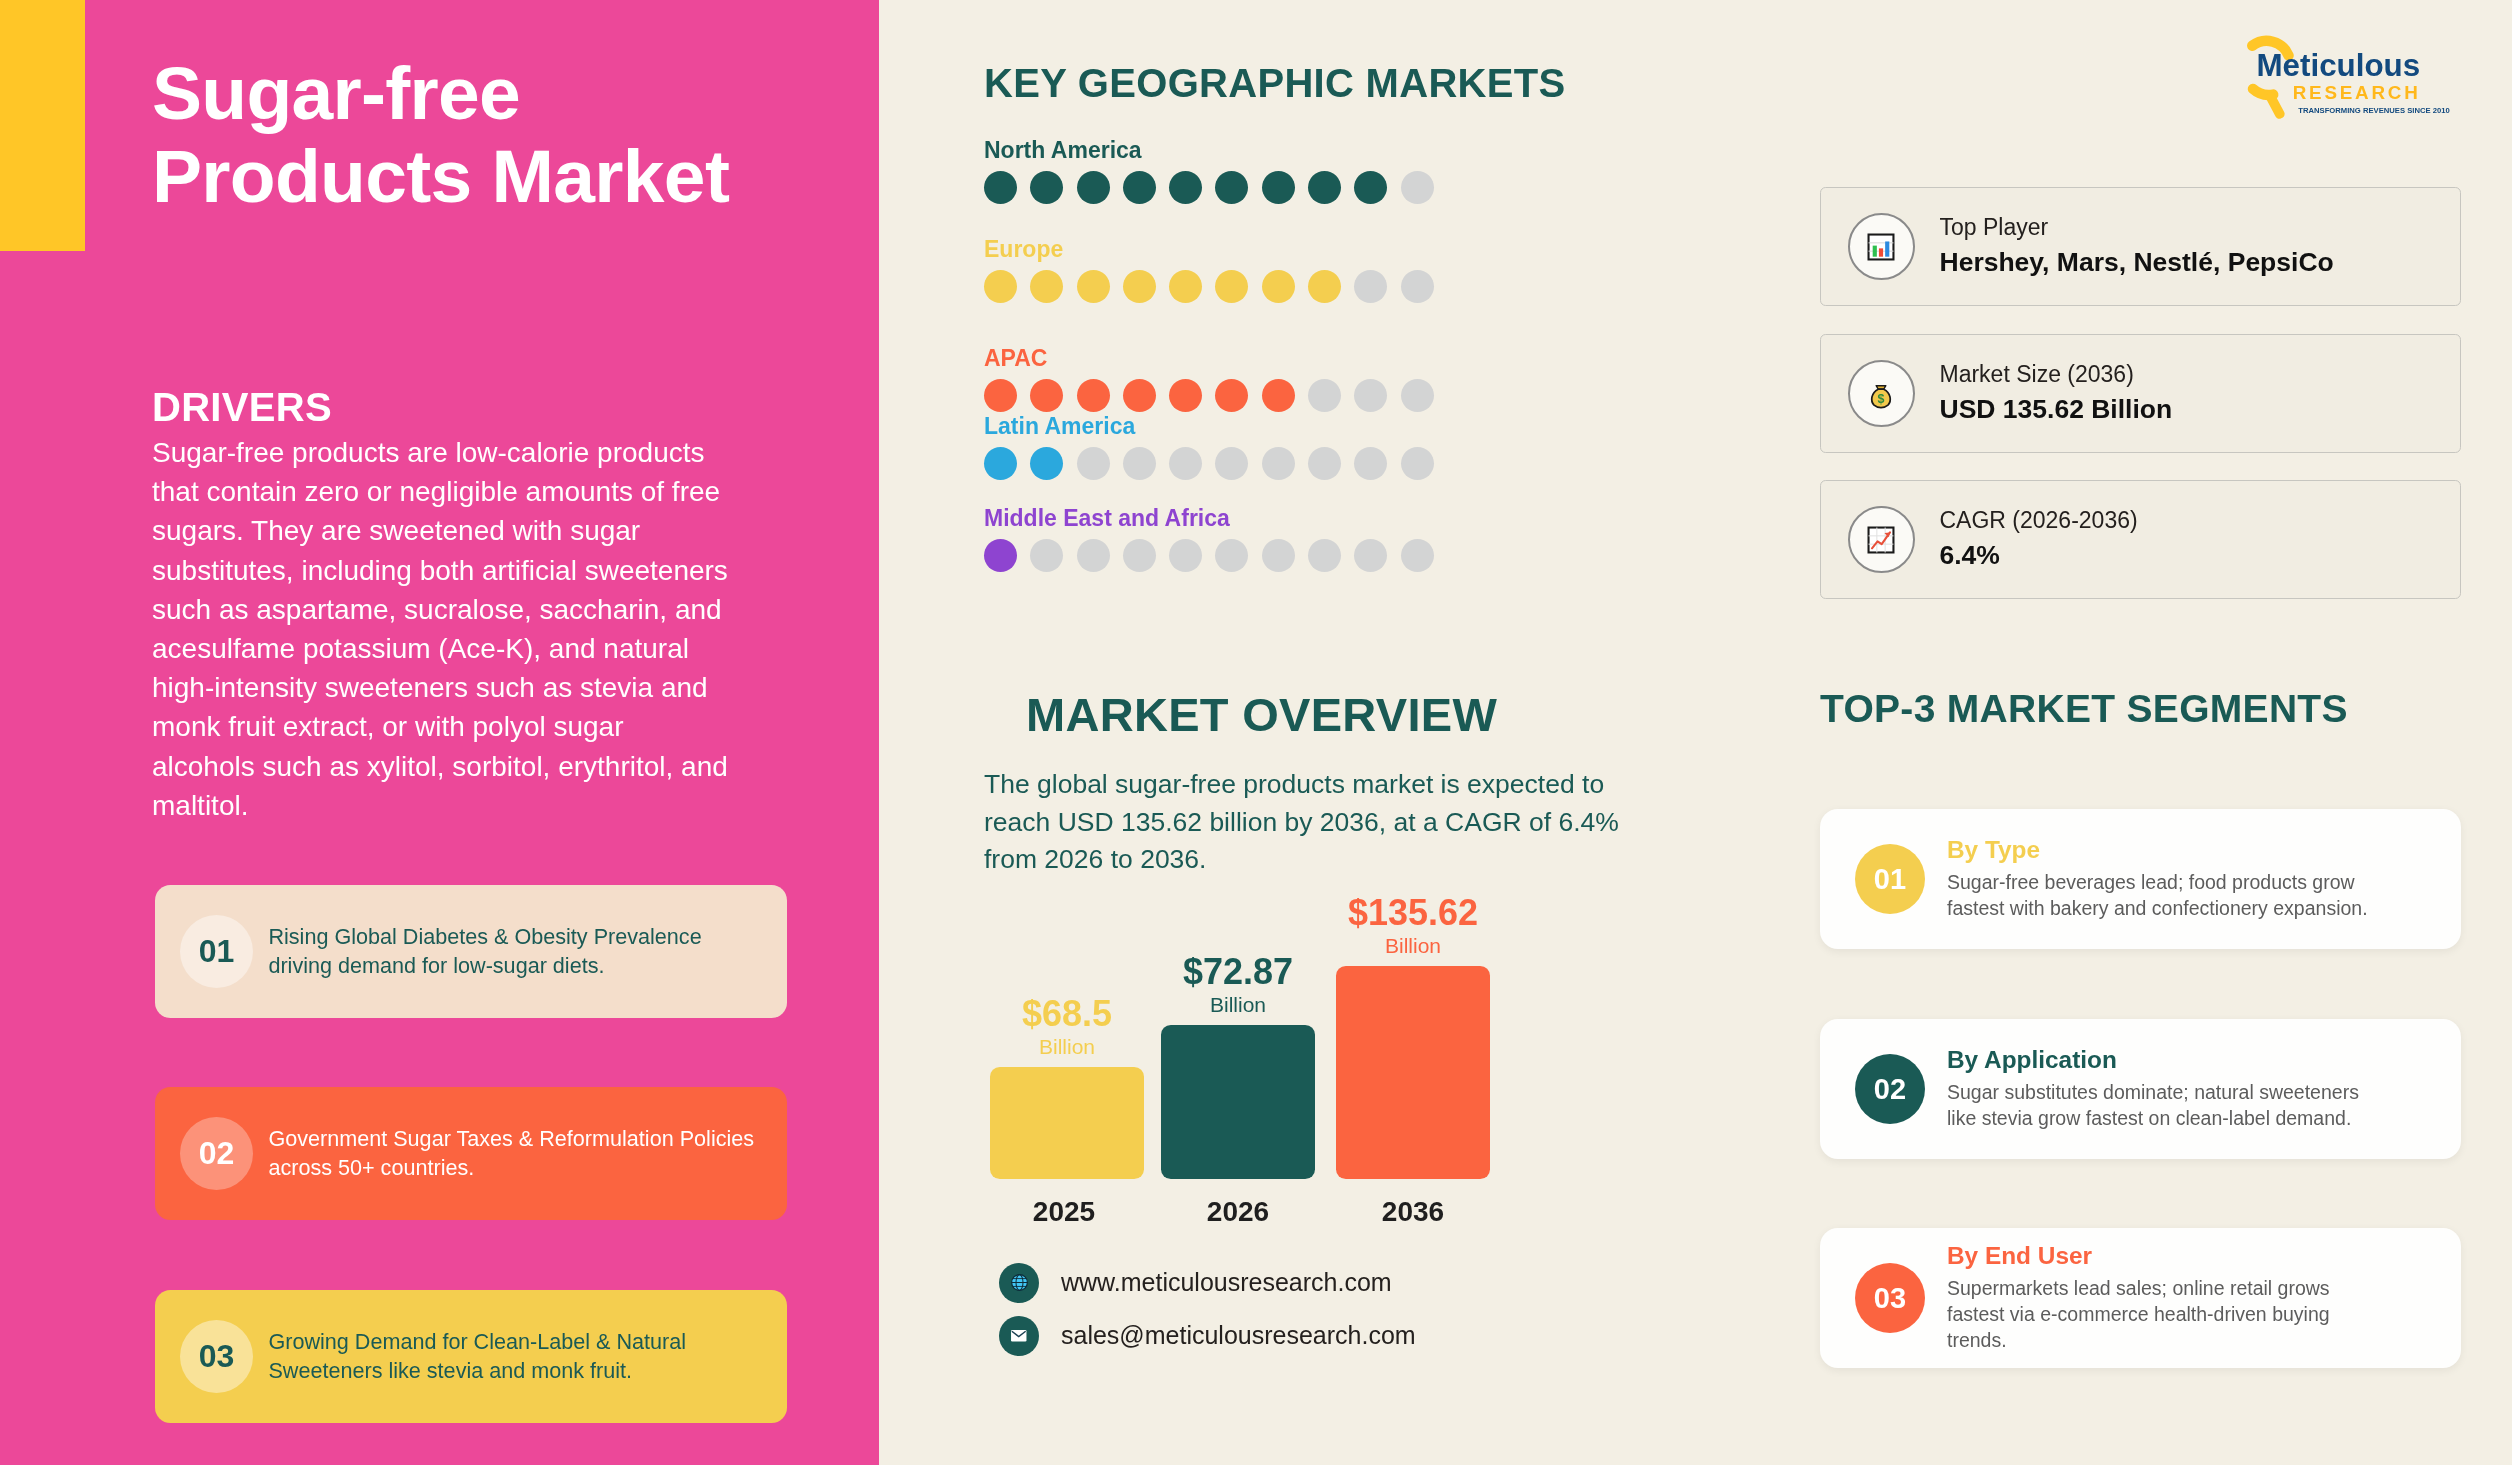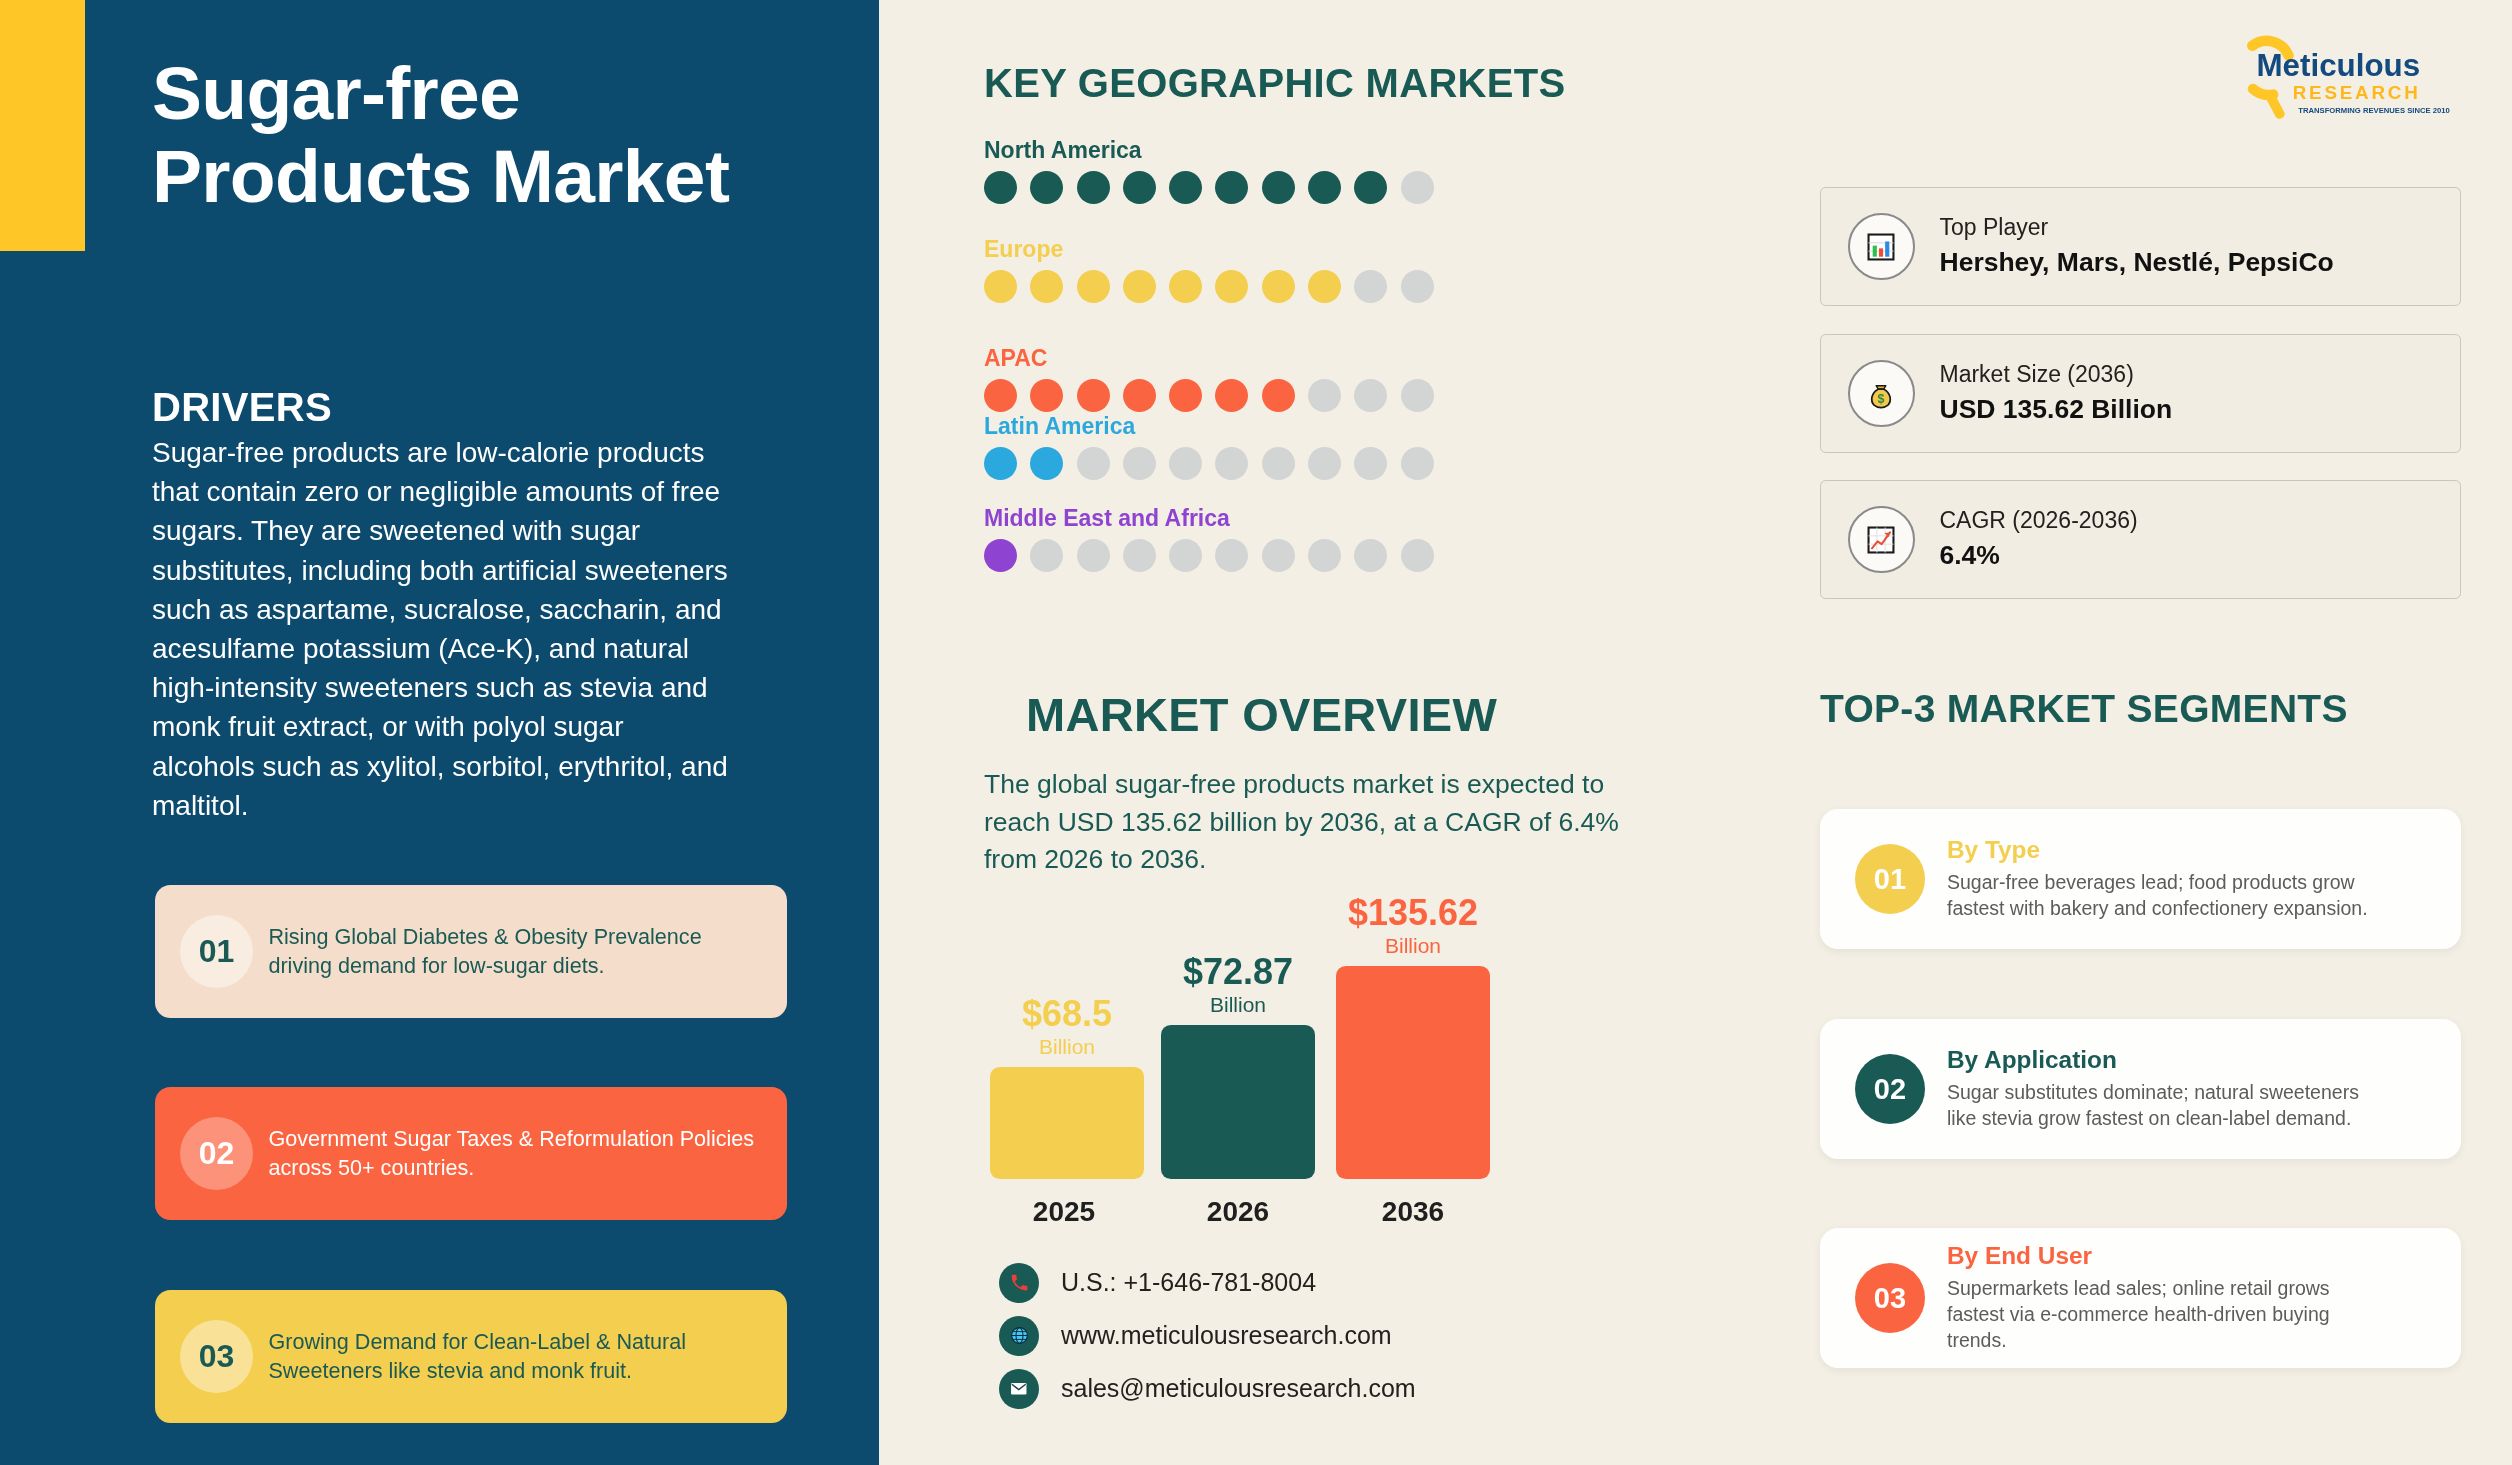--- a/index.html
+++ b/index.html
@@ -7,21 +7,21 @@
   body {
     background:#F3EFE4;
     font-family:"Liberation Sans", sans-serif;
     position:relative;
     overflow:hidden;
   }
 
   
   #left-panel {
     position:absolute; left:0; top:0; width:879px; height:1465px;
-    background:#0c4a6e;
+    background:#ec4899;
   }
   #yellow-accent {
     position:absolute; left:0; top:0; width:85px; height:251px;
     background:#FFC627;
   }
   #main-title {
     position:absolute; left:152px; top:52px; width:614px;
     color:#ffffff; font-weight:bold; font-size:75px; line-height:1.10;
     letter-spacing:-0.7px;
   }
@@ -264,28 +264,20 @@
     <div class="bar-xlabel" id="bar-xlabel-1">2026</div>
     <div class="bar-group" id="bar-group-2">
       <div class="bar-value" style="color: rgb(251, 100, 64);">$135.62</div>
       <div class="bar-unit" style="color: rgb(251, 100, 64);">Billion</div>
       <div class="bar-rect" style="height: 213px; background: rgb(251, 100, 64);"></div>
     </div>
     <div class="bar-xlabel" id="bar-xlabel-2">2036</div>
   </div>
 
 <div id="contact-list">
-    <div class="contact-row">
-      <div class="contact-icon">
-        <svg width="21" height="21" viewBox="0 0 24 24">
-          <path d="M6.6 10.8c1.4 2.8 3.8 5.1 6.6 6.6l2.2-2.2c.3-.3.7-.4 1-.2 1.1.4 2.4.6 3.6.6.6 0 1 .4 1 1V20c0 .6-.4 1-1 1C10.6 21 3 13.4 3 4c0-.6.4-1 1-1h3.5c.6 0 1 .4 1 1 0 1.3.2 2.5.6 3.6.1.4 0 .8-.2 1.1l-2.3 2.1z" fill="#E8403A"></path>
-        </svg>
-      </div>
-      <div class="contact-text">U.S.: +1-646-781-8004</div>
-    </div>
     <div class="contact-row">
       <div class="contact-icon">
         <svg width="21" height="21" viewBox="0 0 24 24">
           <circle cx="12" cy="12" r="9" fill="#42C6F5" stroke="#0E2E3A" stroke-width="1.4"></circle>
           <ellipse cx="12" cy="12" rx="4" ry="9" fill="none" stroke="#0E2E3A" stroke-width="1.2"></ellipse>
           <line x1="3" y1="12" x2="21" y2="12" stroke="#0E2E3A" stroke-width="1.2"></line>
           <line x1="4.5" y1="7.5" x2="19.5" y2="7.5" stroke="#0E2E3A" stroke-width="1"></line>
           <line x1="4.5" y1="16.5" x2="19.5" y2="16.5" stroke="#0E2E3A" stroke-width="1"></line>
         </svg>
       </div>

